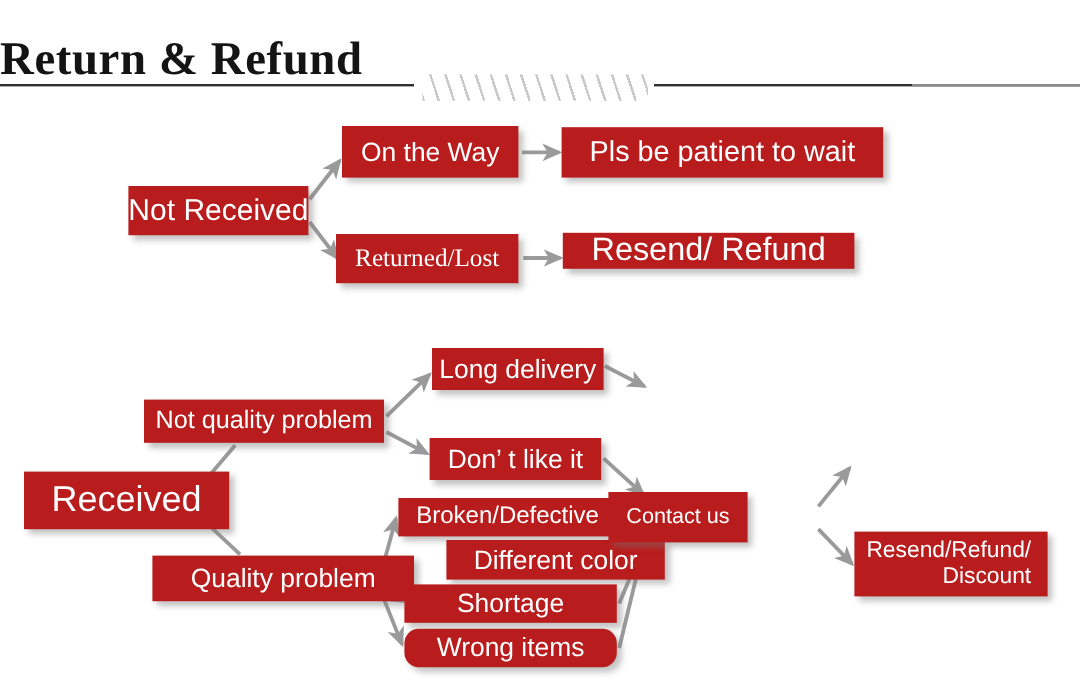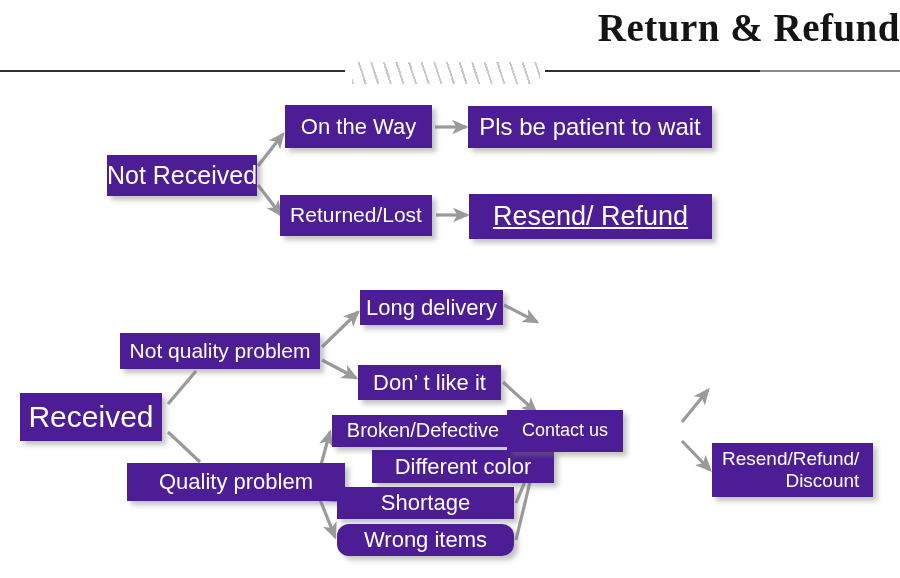--- a/index.html
+++ b/index.html
@@ -15,23 +15,23 @@
     width: 900px;
     height: 578px;
     background: #ffffff;
     overflow: hidden;
   }
 
   
   #header-title {
     position: absolute;
     left: 0;
-    top: 4px;
-    width: 900px;
-    text-align: right;
+    top: 26px;
+    width: 900px;
+    text-align: left;
     font-family: "Liberation Serif", serif;
     font-size: 39px;
     font-weight: 700;
     color: #141414;
     letter-spacing: 0.5px;
     line-height: 48px;
     white-space: nowrap;
   }
   #divider {
     position: absolute;
@@ -74,21 +74,21 @@
     left: 0;
     top: 0;
     width: 900px;
     height: 578px;
   }
 
   
   .node {
     position: absolute;
     box-sizing: border-box;
-    background: #4c1d95;
+    background: #b91c1c;
     color: #ffffff;
     display: flex;
     align-items: center;
     justify-content: center;
     text-align: center;
     padding: 0 8px;
     box-shadow: 4px 4px 5px rgba(120,120,120,0.45);
     font-family: "Liberation Sans", sans-serif;
     font-weight: 400;
     line-height: 1.08;
@@ -97,25 +97,25 @@
   }
   .node.left-align {
     justify-content: flex-start;
     text-align: right;
     white-space: normal;
   }
 
   
   #n-not-received   { left:107px; top:155px; width:150px; height:41px; font-size:25px; }
   #n-on-the-way     { left:285px; top:105px; width:147px; height:43px; font-size:22px; }
-  #n-returned-lost  { left:280px; top:195px; width:152px; height:41px; font-size:21px; }
-  #n-pls-wait       { left:468px; top:106px; width:244px; height:42px; font-size:24px; }
-  #n-resend-refund  { left:469px; top:194px; width:243px; height:45px; font-size:27px;text-decoration:underline; }
-
-  #n-received       { left:20px;  top:393px; width:142px; height:48px; font-size:30px; }
+  #n-returned-lost  { left:280px; top:195px; width:152px; height:41px; font-size:21px;font-family:Liberation Serif, serif; }
+  #n-pls-wait       { left:468px; top:106px; width:268px; height:42px; font-size:24px; }
+  #n-resend-refund  { left:469px; top:194px; width:243px; height:30px; font-size:27px; }
+
+  #n-received       { left:20px;  top:393px; width:171px; height:48px; font-size:30px; }
   #n-not-quality    { left:120px; top:333px; width:200px; height:36px; font-size:21px;text-align:center; }
   #n-quality        { left:127px; top:463px; width:218px; height:38px; font-size:22px; }
 
   #n-long-delivery  { left:360px; top:290px; width:143px; height:35px; font-size:22px; }
   #n-dont-like      { left:358px; top:365px; width:143px; height:35px; font-size:22px; }
   #n-broken         { left:332px; top:415px; width:182px; height:32px; font-size:20px; }
   #n-diff-color     { left:332px; top:450px; width:182px; height:33px; font-size:22px;margin-left:40px; }
   #n-shortage       { left:337px; top:487px; width:177px; height:32px; font-size:22px; }
   #n-wrong-items    { left:337px; top:524px; width:177px; height:32px; font-size:22px;border-radius:12px; }
 

